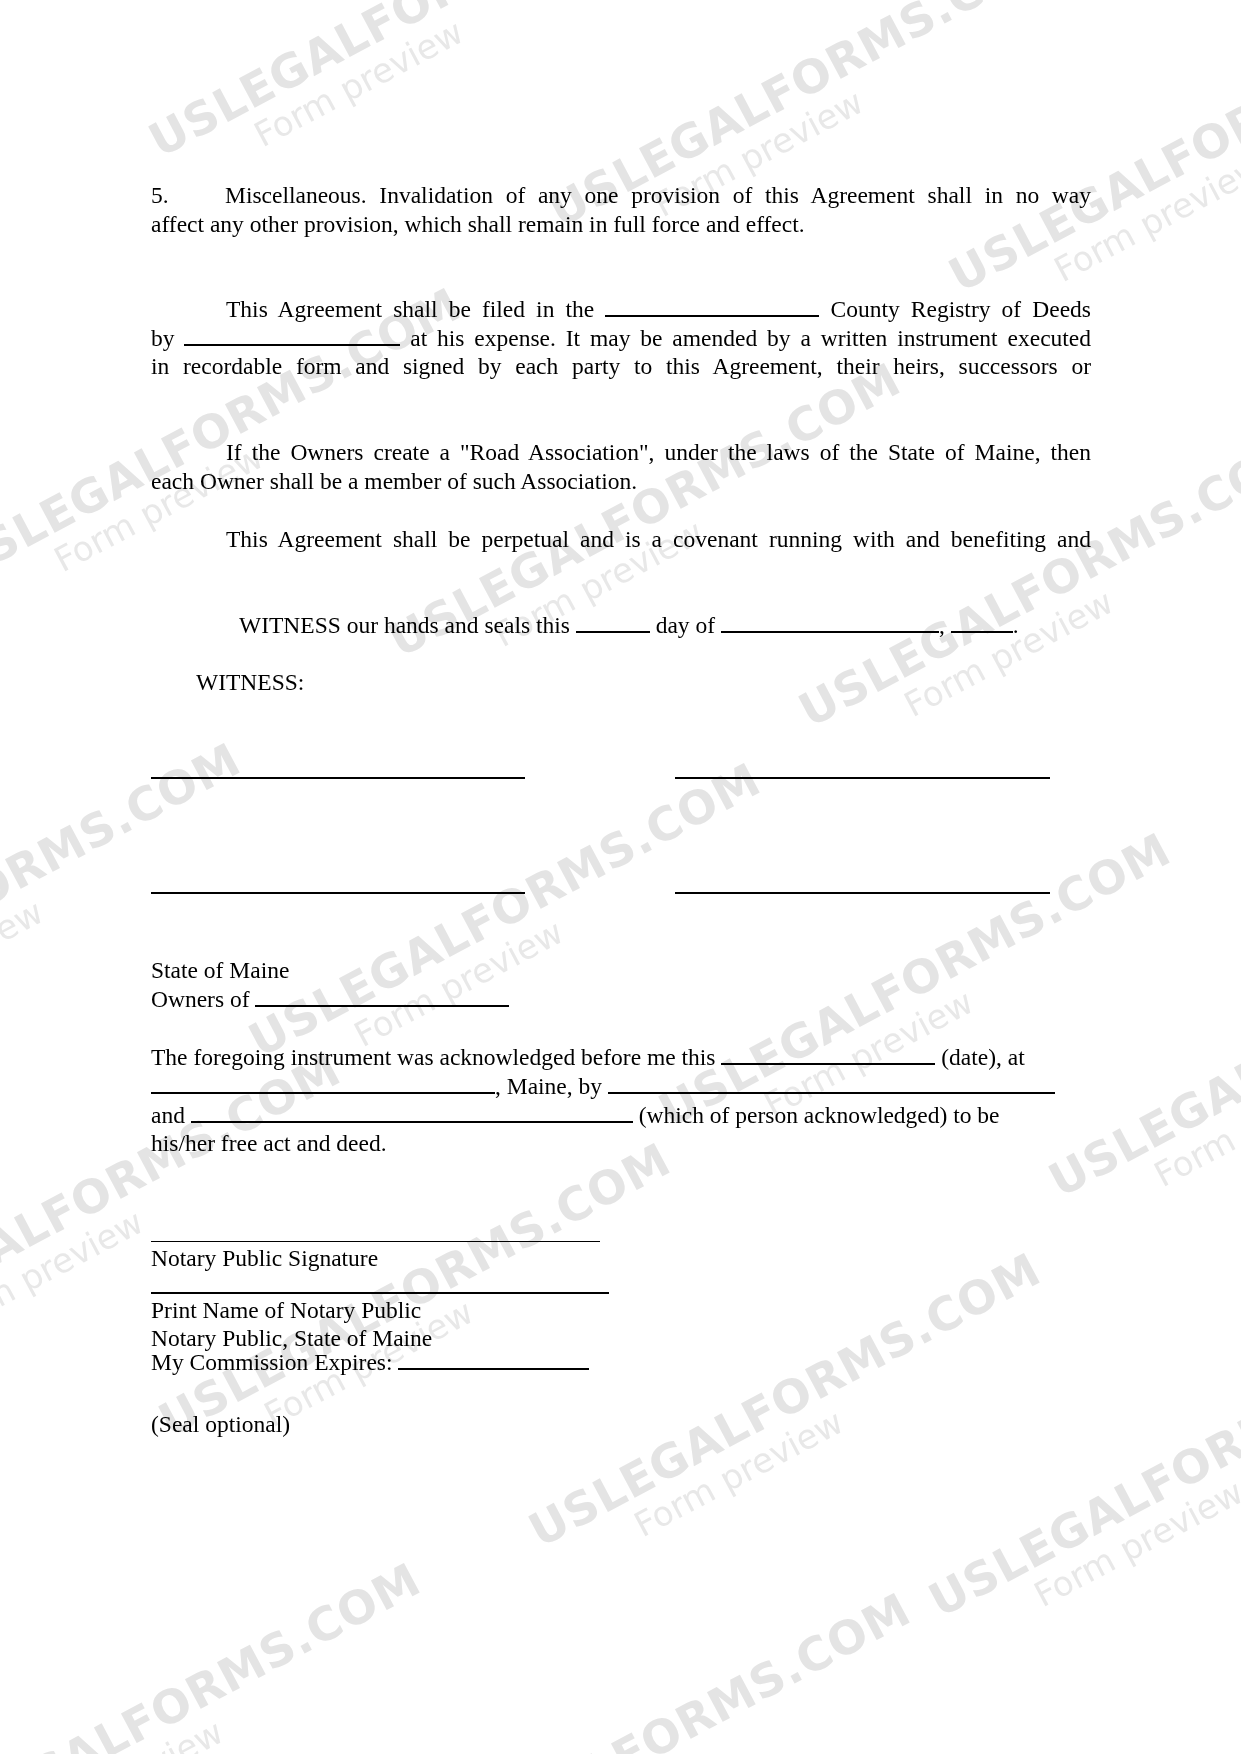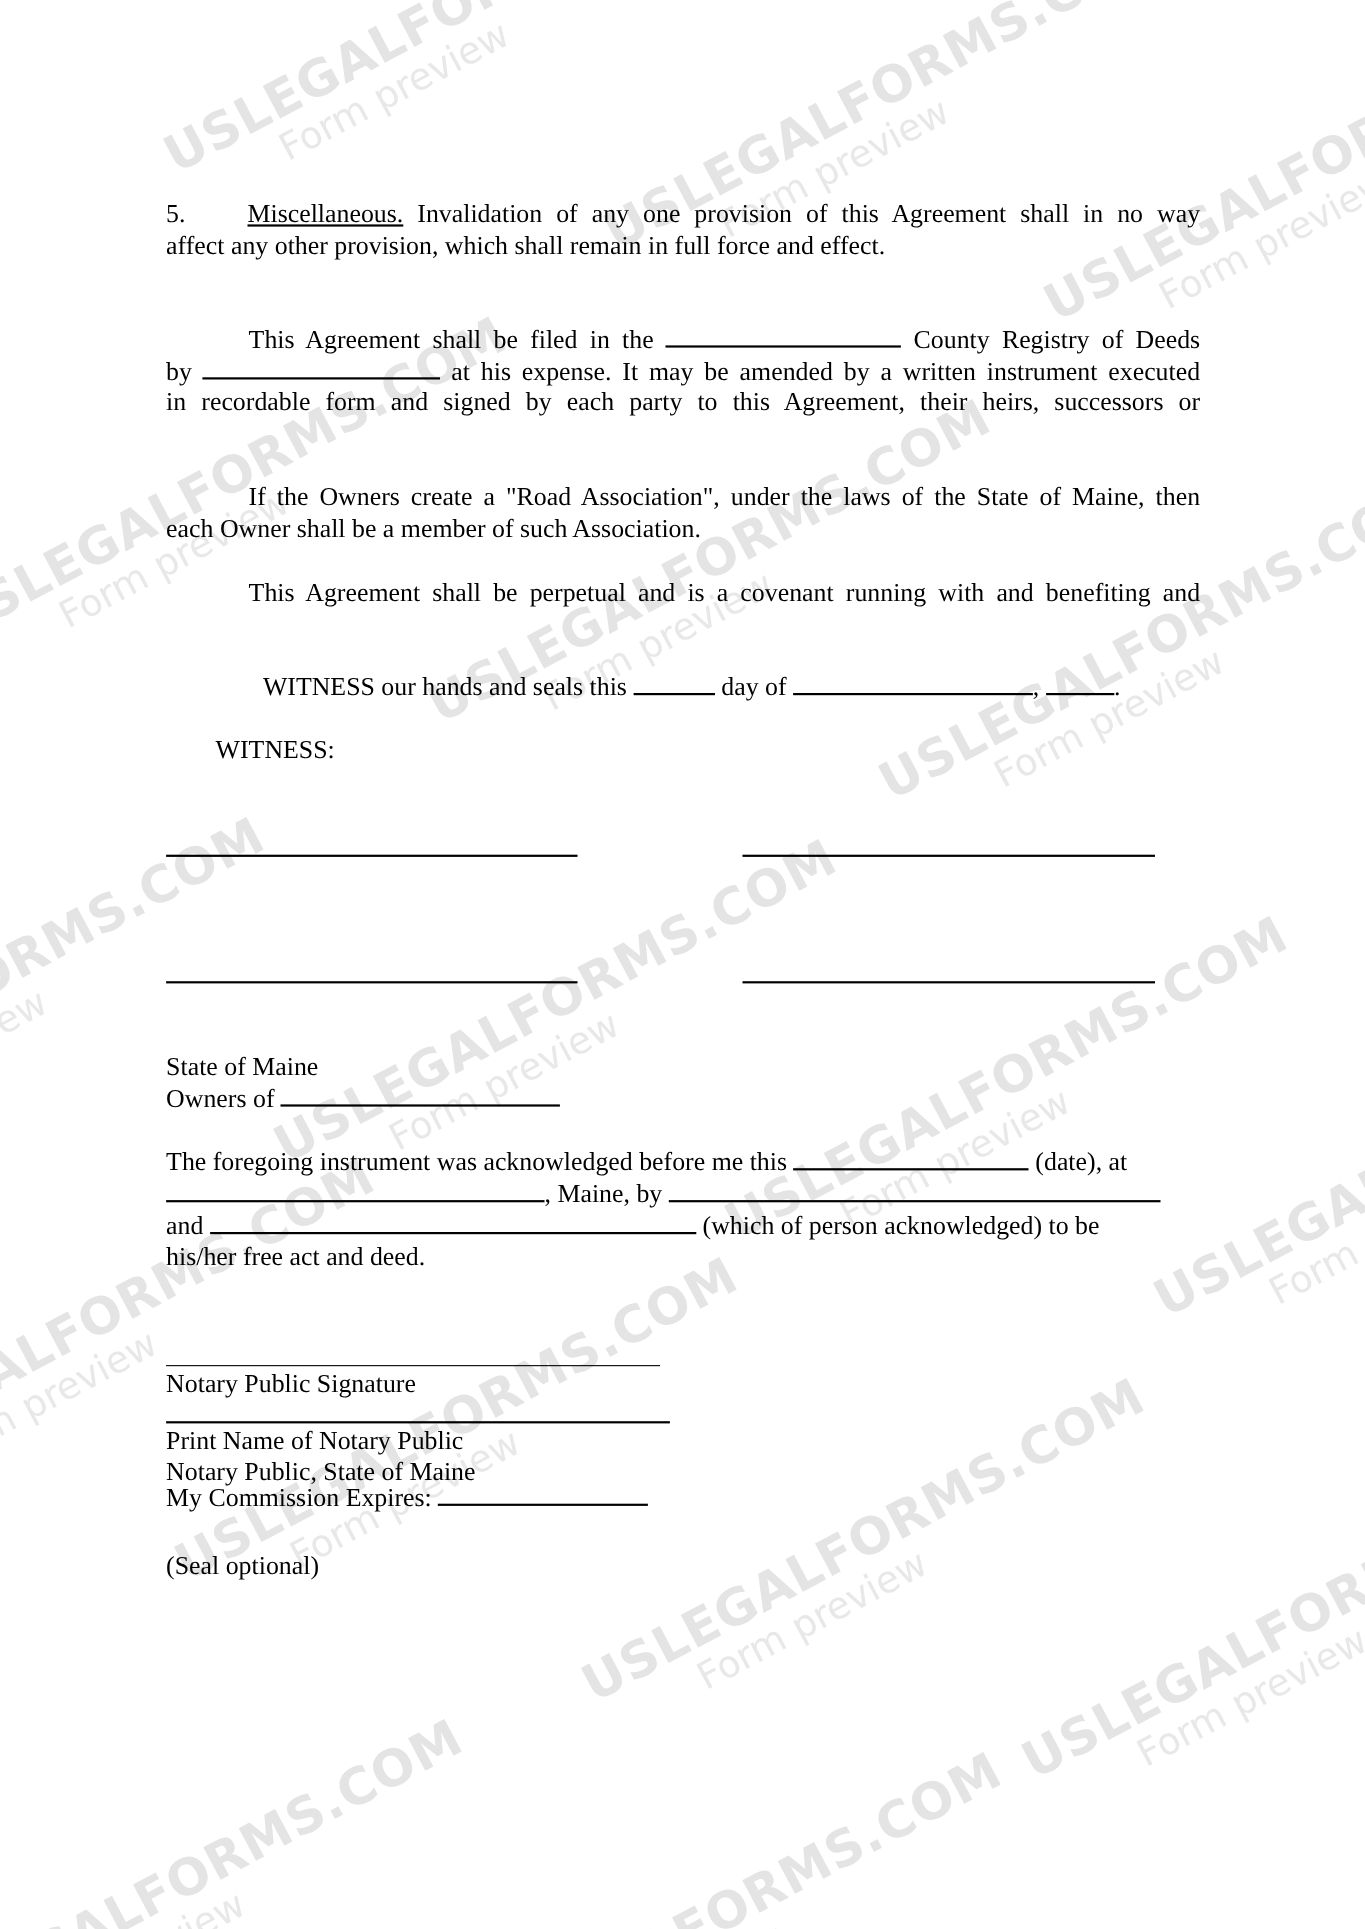--- a/index.html
+++ b/index.html
@@ -12,21 +12,21 @@
     position: absolute; transform: rotate(-28deg); transform-origin: left top;
     font-family: "DejaVu Sans", "Liberation Sans", sans-serif; color: #e4e4e4; white-space: nowrap;
   }
   .wm .big { display: block; font-weight: bold; font-size: 46px; letter-spacing: 1px; }
   .wm .small { display: block; font-size: 34px; margin-left: 95px; margin-top: -4px; color: #e8e8e8; }
 
   .doc { position: absolute; left: 0; top: 0; width: 1241px; height: 1754px; z-index: 1; }
   .line { position: absolute; left: 151px; font-size: 23.5px; line-height: 28px; white-space: nowrap; }
   .just { width: 940px; text-align: justify; text-align-last: justify; }
   .indent { left: 226px; }
-  .u { text-decoration: underline; }
+  .u { }
   .blank { display: inline-block; border-bottom: 2px solid #000; height: 18px; vertical-align: baseline; }
   .rule { position: absolute; background: #000; }
 </style>
 </head>
 <body>
 
 <div class="wm-layer">
   <div class="wm" style="left:140px;top:120px;">
       <span class="big">USLEGALFORMS.COM</span>
       <span class="small">Form preview</span>

